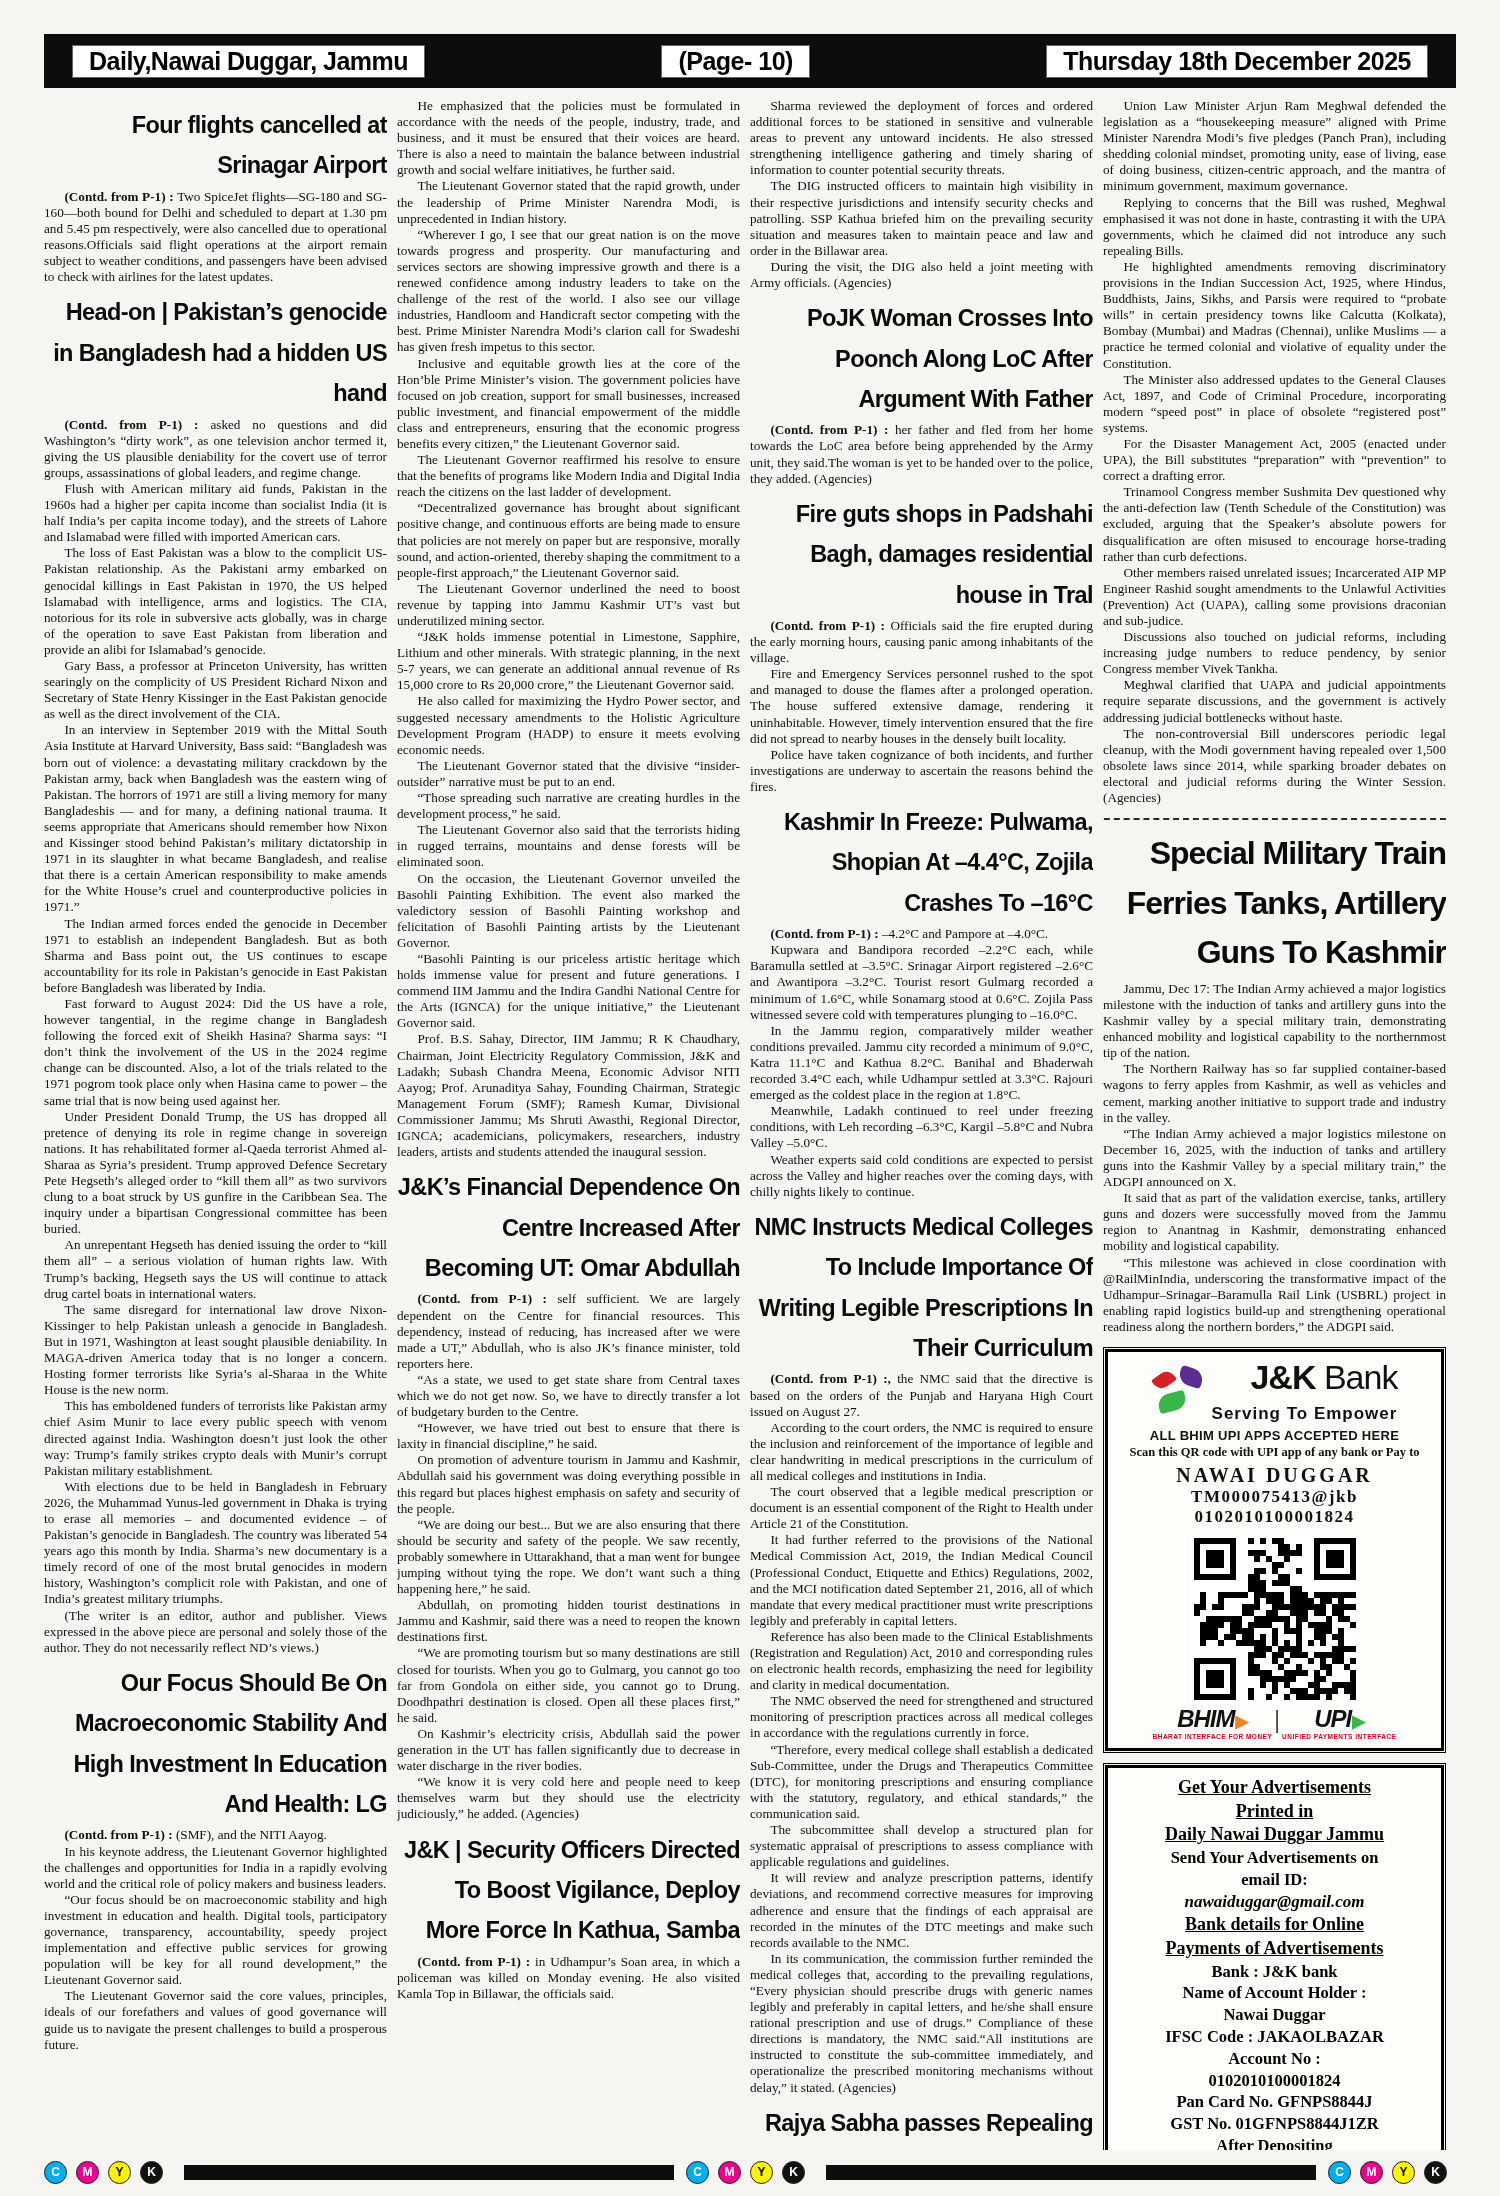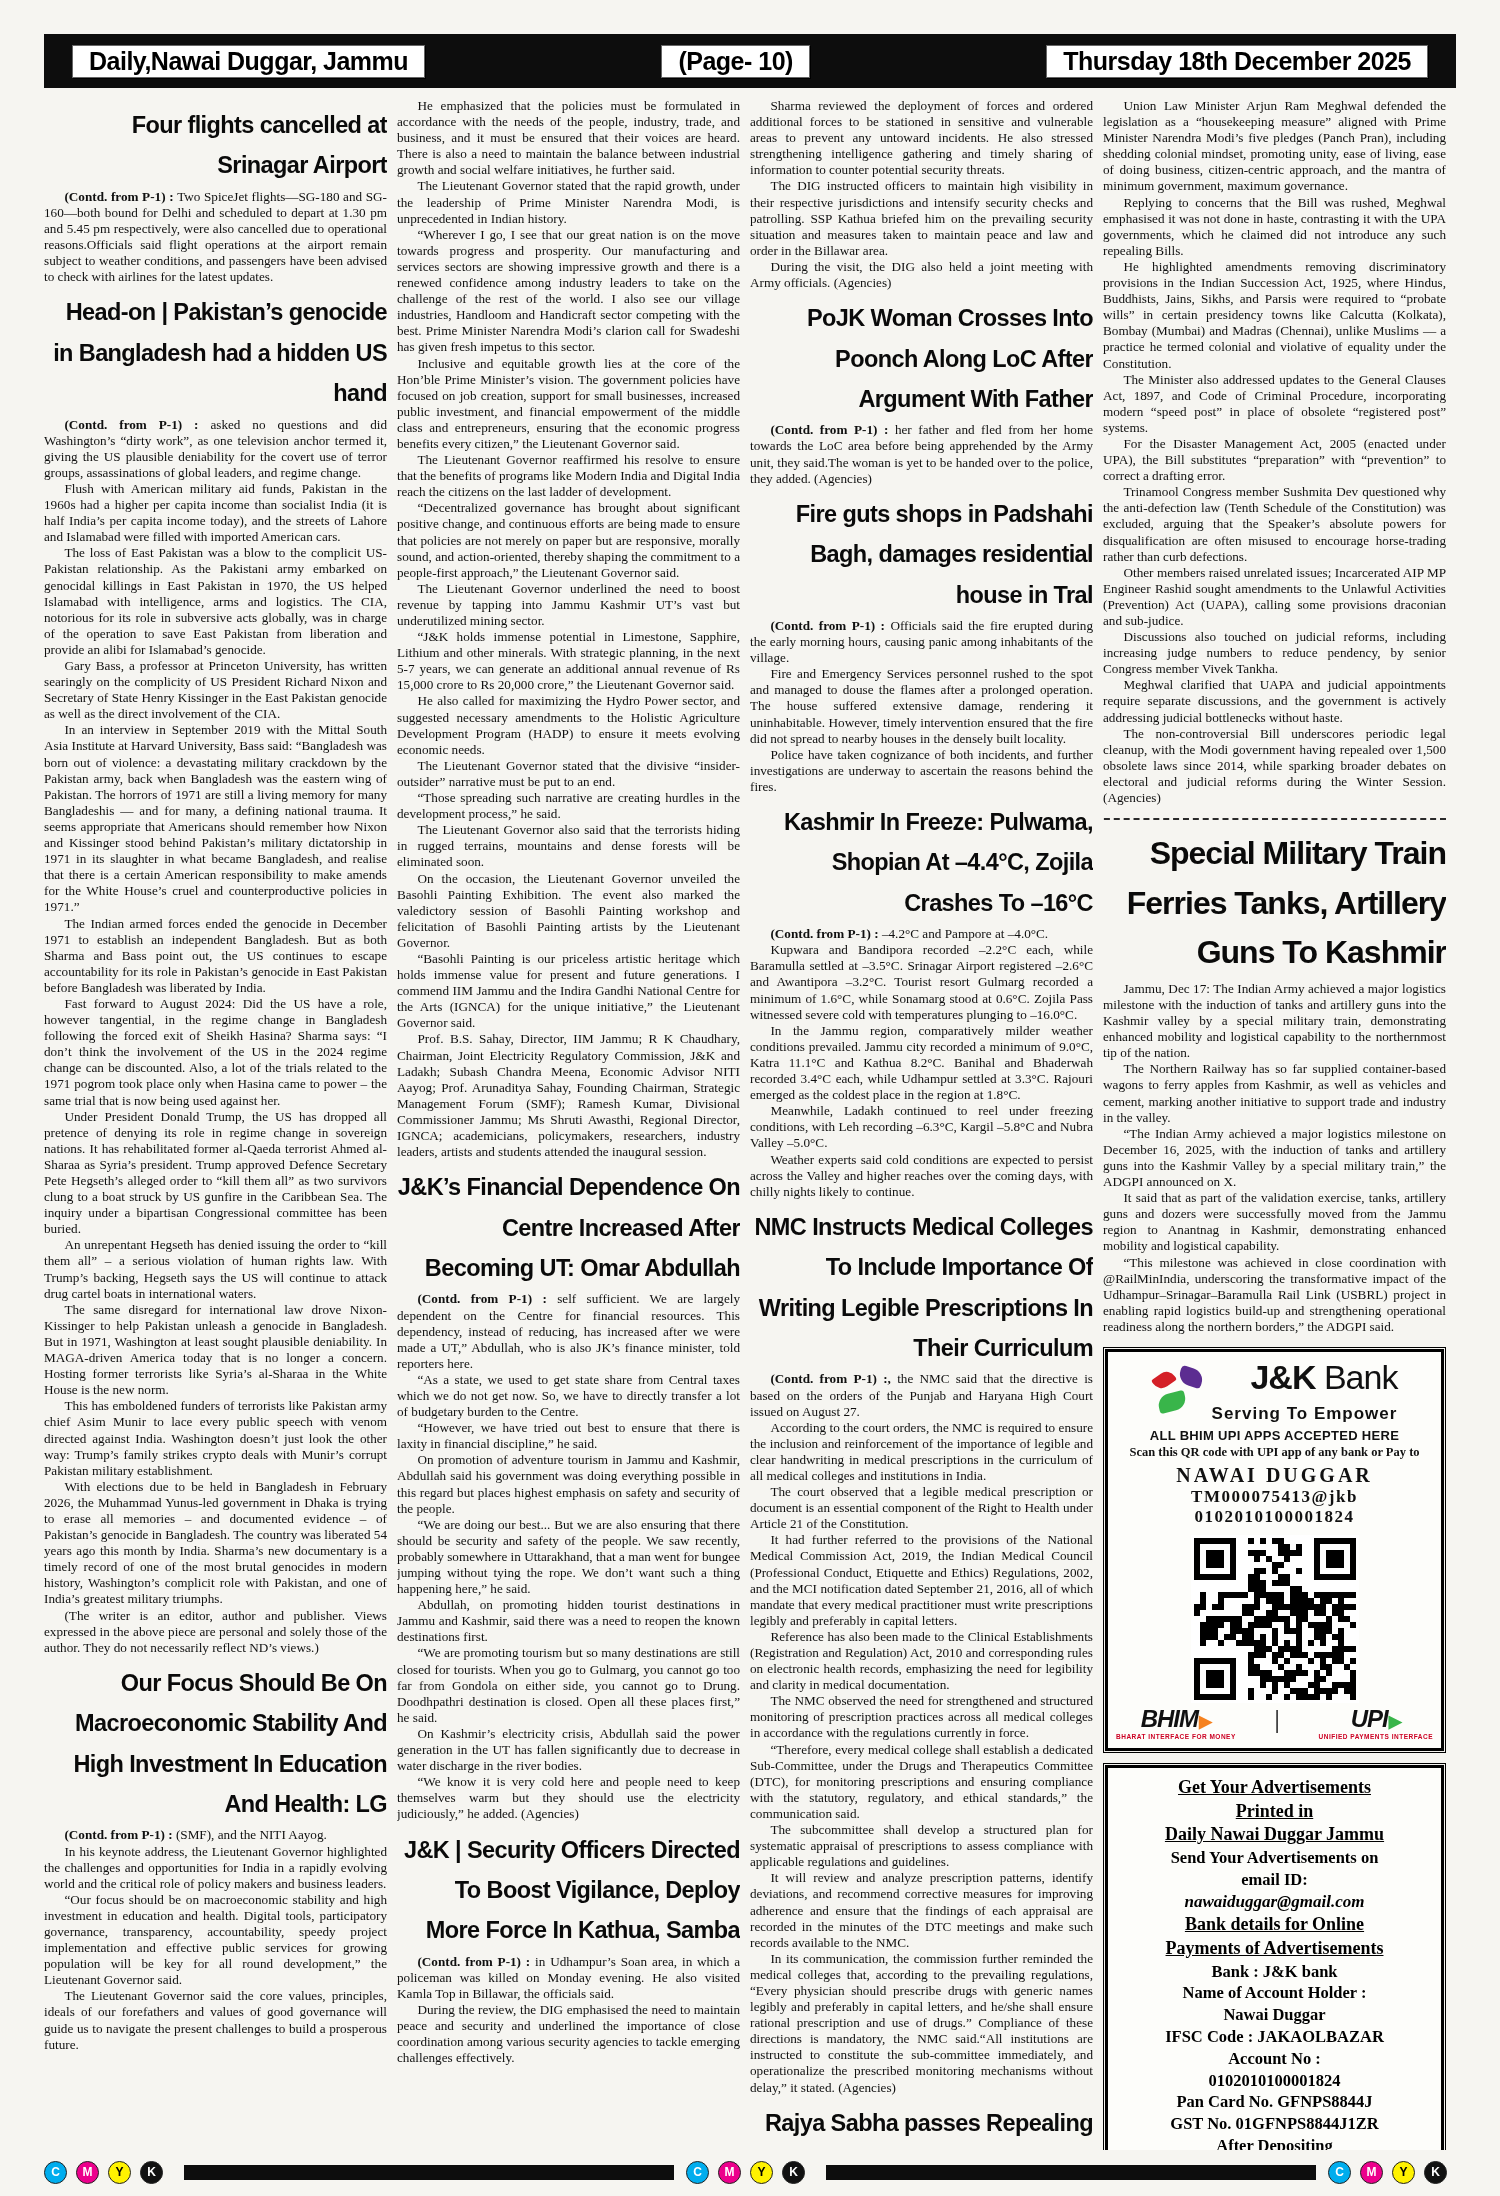--- a/index.html
+++ b/index.html
@@ -25,21 +25,21 @@
 .jk-nameblock{text-align:right}
 .jk-name{font-family:"Liberation Sans",sans-serif;font-size:34px;letter-spacing:-1px;line-height:1}
 .jk-name b{font-weight:bold}
 .jk-tagline{font-family:"Liberation Sans",sans-serif;font-weight:bold;font-size:17px;letter-spacing:1px;margin-top:10px}
 .jk-accept{font-family:"Liberation Sans",sans-serif;font-weight:bold;font-size:13px;letter-spacing:.3px;margin-top:4px}
 .jk-scan{font-weight:bold;font-size:12.5px;margin-top:2px}
 .jk-payee{font-weight:bold;font-size:20px;letter-spacing:3px;margin-top:4px}
 .jk-upiid{font-weight:bold;font-size:17px;letter-spacing:1.5px}
 .jk-acct{font-weight:bold;font-size:17px;letter-spacing:1.5px}
 .qr-wrap{margin:8px auto 4px;width:168px;height:168px;display:flex;align-items:center;justify-content:center;background:#fff}
-.bhim-row{display:flex;align-items:flex-start;justify-content:space-between;gap:2px;margin-top:0}
+.bhim-row{display:flex;align-items:flex-start;justify-content:center;gap:2px;margin-top:0}
 .bhim-item{text-align:center}
 .bhim-word{font-family:"Liberation Sans",sans-serif;font-weight:bold;font-style:italic;font-size:24px;letter-spacing:-1px;line-height:1}
 .arr{font-style:normal;font-size:17px;margin-left:1px}
 .arr.o{color:#f6821f}
 .arr.g{color:#39b54a}
 .bhim-tag{font-family:"Liberation Sans",sans-serif;font-size:6.5px;font-weight:bold;color:#c02;letter-spacing:.5px;margin-top:2px}
 .bhim-sep{font-size:26px;font-weight:bold;line-height:1;color:#444}
 .adbox .ad-l{font-family:Liberation Serif, serif;font-weight:bold;font-size:16.5px;line-height:1.32;color:#000}
 .adbox .u{text-decoration:underline;font-size:18px}
 .adbox .i{font-style:italic;font-size:17px}
@@ -102,21 +102,20 @@
         <p class="para">“As a state, we used to get state share from Central taxes which we do not get now. So, we have to directly transfer a lot of budgetary burden to the Centre.</p>
         <p class="para">“However, we have tried out best to ensure that there is laxity in financial discipline,” he said.</p>
         <p class="para">On promotion of adventure tourism in Jammu and Kashmir, Abdullah said his government was doing everything possible in this regard but places highest emphasis on safety and security of the people.</p>
         <p class="para">“We are doing our best... But we are also ensuring that there should be security and safety of the people. We saw recently, probably somewhere in Uttarakhand, that a man went for bungee jumping without tying the rope. We don’t want such a thing happening here,” he said.</p>
         <p class="para">Abdullah, on promoting hidden tourist destinations in Jammu and Kashmir, said there was a need to reopen the known destinations first.</p>
         <p class="para">“We are promoting tourism but so many destinations are still closed for tourists. When you go to Gulmarg, you cannot go too far from Gondola on either side, you cannot go to Drung. Doodhpathri destination is closed. Open all these places first,” he said.</p>
         <p class="para">On Kashmir’s electricity crisis, Abdullah said the power generation in the UT has fallen significantly due to decrease in water discharge in the river bodies.</p>
         <p class="para">“We know it is very cold here and people need to keep themselves warm but they should use the electricity judiciously,” he added. (Agencies)</p>
         <div class="headline">J&amp;K | Security Officers Directed To Boost Vigilance, Deploy More Force In Kathua, Samba</div>
         <p class="para"><b>(Contd. from P-1) : </b>in Udhampur’s Soan area, in which a policeman was killed on Monday evening. He also visited Kamla Top in Billawar, the officials said.</p>
-        <p class="para">During the review, the DIG emphasised the need to maintain peace and security and underlined the importance of close coordination among various security agencies to tackle emerging challenges effectively.</p>
       </div>
       <div class="col">
         <p class="para">Sharma reviewed the deployment of forces and ordered additional forces to be stationed in sensitive and vulnerable areas to prevent any untoward incidents. He also stressed strengthening intelligence gathering and timely sharing of information to counter potential security threats.</p>
         <p class="para">The DIG instructed officers to maintain high visibility in their respective jurisdictions and intensify security checks and patrolling. SSP Kathua briefed him on the prevailing security situation and measures taken to maintain peace and law and order in the Billawar area.</p>
         <p class="para">During the visit, the DIG also held a joint meeting with Army officials. (Agencies)</p>
         <div class="headline">PoJK Woman Crosses Into Poonch Along LoC After Argument With Father</div>
         <p class="para"><b>(Contd. from P-1) : </b>her father and fled from her home towards the LoC area before being apprehended by the Army unit, they said.The woman is yet to be handed over to the police, they added. (Agencies)</p>
         <div class="headline">Fire guts shops in Padshahi Bagh, damages residential house in Tral</div>
         <p class="para"><b>(Contd. from P-1) : </b>Officials said the fire erupted during the early morning hours, causing panic among inhabitants of the village.</p>
         <p class="para">Fire and Emergency Services personnel rushed to the spot and managed to douse the flames after a prolonged operation. The house suffered extensive damage, rendering it uninhabitable. However, timely intervention ensured that the fire did not spread to nearby houses in the densely built locality.</p>

